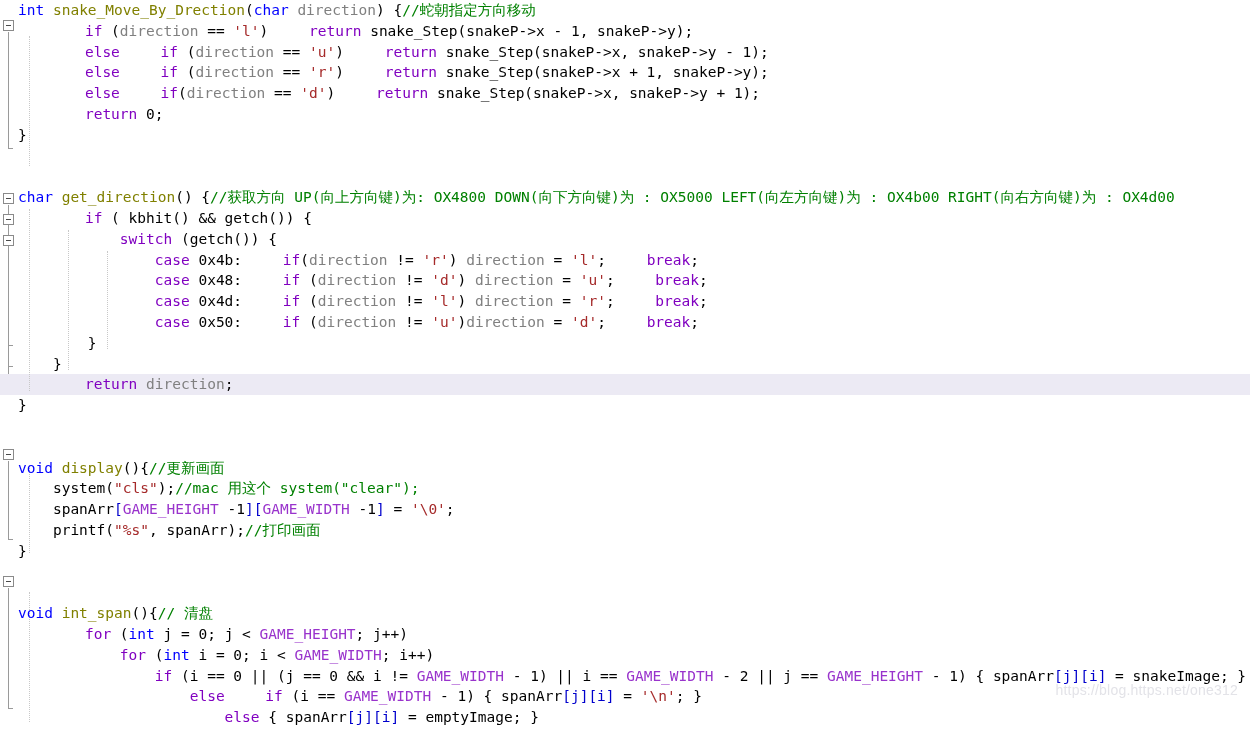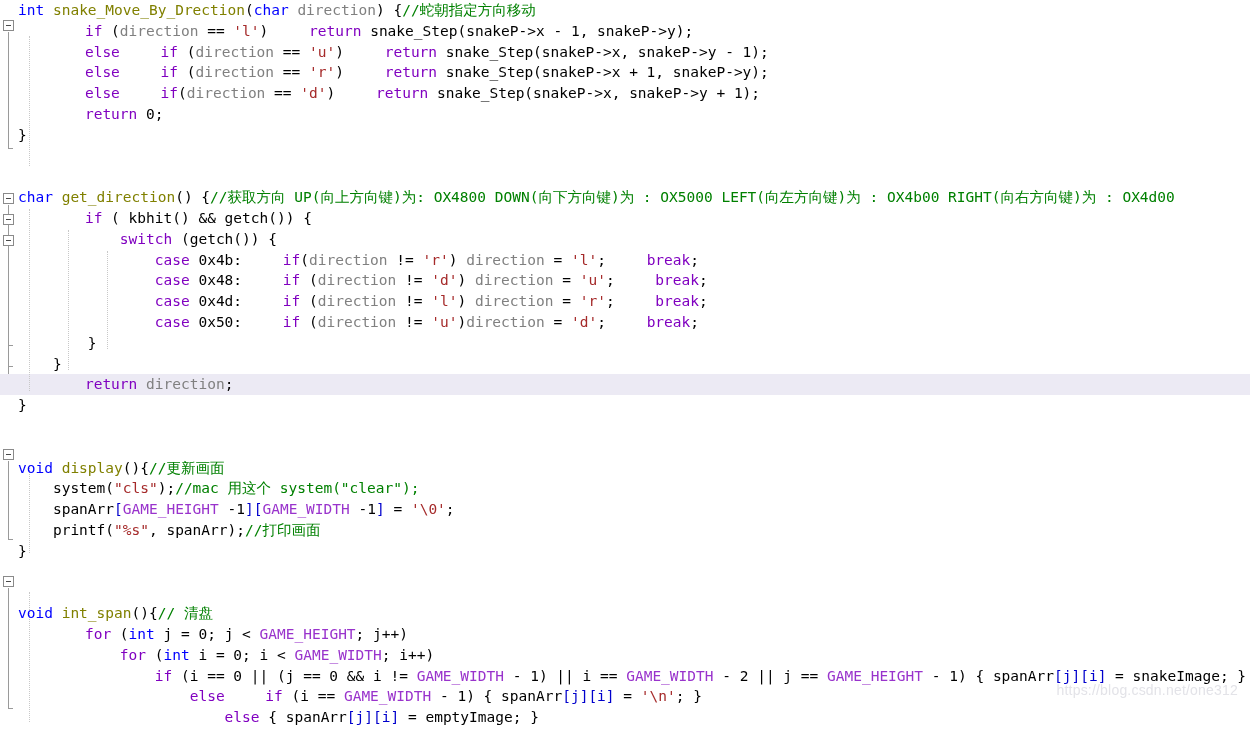--- a/index.html
+++ b/index.html
@@ -83,20 +83,20 @@
       <div class="foldbox" style="top: 449px;"></div>
       <div class="foldline" style="top: 461px; height: 78px;"></div>
       <div class="foldfoot" style="top: 539px;"></div>
       <div class="foldbox" style="top: 576px;"></div>
       <div class="foldline" style="top: 588px; height: 120px;"></div>
       <div class="foldfoot" style="top: 708px;"></div>
     </div>
 
   <div class="code"><div class="ln"><span style="position: relative; z-index: 1;"><span class="type">int</span><span class="pl"> </span><span class="fn">snake_Move_By_Drection</span><span class="pl">(</span><span class="type">char</span><span class="pl"> </span><span class="prm">direction</span><span class="pl">) {</span><span class="cm">//蛇朝指定方向移动</span></span></div><div class="ln"><span style="position: relative; z-index: 1;">    <span class="kw">if</span><span class="pl"> (</span><span class="prm">direction</span><span class="pl"> == </span><span class="chr">'l'</span><span class="pl">) </span><span class="kw">return</span><span class="pl"> snake_Step(snakeP-&gt;x - 1, snakeP-&gt;y);</span></span></div><div class="ln"><span style="position: relative; z-index: 1;">    <span class="kw">else</span><span class="pl"> </span><span class="kw">if</span><span class="pl"> (</span><span class="prm">direction</span><span class="pl"> == </span><span class="chr">'u'</span><span class="pl">) </span><span class="kw">return</span><span class="pl"> snake_Step(snakeP-&gt;x, snakeP-&gt;y - 1);</span></span></div><div class="ln"><span style="position: relative; z-index: 1;">    <span class="kw">else</span><span class="pl"> </span><span class="kw">if</span><span class="pl"> (</span><span class="prm">direction</span><span class="pl"> == </span><span class="chr">'r'</span><span class="pl">) </span><span class="kw">return</span><span class="pl"> snake_Step(snakeP-&gt;x + 1, snakeP-&gt;y);</span></span></div><div class="ln"><span style="position: relative; z-index: 1;">    <span class="kw">else</span><span class="pl"> </span><span class="kw">if</span><span class="pl">(</span><span class="prm">direction</span><span class="pl"> == </span><span class="chr">'d'</span><span class="pl">) </span><span class="kw">return</span><span class="pl"> snake_Step(snakeP-&gt;x, snakeP-&gt;y + 1);</span></span></div><div class="ln"><span style="position: relative; z-index: 1;">    <span class="kw">return</span><span class="pl"> 0;</span></span></div><div class="ln"><span style="position: relative; z-index: 1;"><span class="pl">}</span></span></div><div class="ln blank"><span style="position: relative; z-index: 1;"></span></div><div class="ln blank"><span style="position: relative; z-index: 1;"></span></div><div class="ln"><span style="position: relative; z-index: 1;"><span class="type">char</span><span class="pl"> </span><span class="fn">get_direction</span><span class="pl">() {</span><span class="cm">//获取方向 UP(向上方向键)为: OX4800 DOWN(向下方向键)为 : OX5000 LEFT(向左方向键)为 : OX4b00 RIGHT(向右方向键)为 : OX4d00</span></span></div><div class="ln"><span style="position: relative; z-index: 1;">    <span class="kw">if</span><span class="pl"> ( kbhit() &amp;&amp; getch()) {</span></span></div><div class="ln"><span style="position: relative; z-index: 1;">        <span class="kw">switch</span><span class="pl"> (getch()) {</span></span></div><div class="ln"><span style="position: relative; z-index: 1;">            <span class="kw">case</span><span class="pl"> 0x4b: </span><span class="kw">if</span><span class="pl">(</span><span class="prm">direction</span><span class="pl"> != </span><span class="chr">'r'</span><span class="pl">) </span><span class="prm">direction</span><span class="pl"> = </span><span class="chr">'l'</span><span class="pl">; </span><span class="kw">break</span><span class="pl">;</span></span></div><div class="ln"><span style="position: relative; z-index: 1;">            <span class="kw">case</span><span class="pl"> 0x48: </span><span class="kw">if</span><span class="pl"> (</span><span class="prm">direction</span><span class="pl"> != </span><span class="chr">'d'</span><span class="pl">) </span><span class="prm">direction</span><span class="pl"> = </span><span class="chr">'u'</span><span class="pl">; </span><span class="kw">break</span><span class="pl">;</span></span></div><div class="ln"><span style="position: relative; z-index: 1;">            <span class="kw">case</span><span class="pl"> 0x4d: </span><span class="kw">if</span><span class="pl"> (</span><span class="prm">direction</span><span class="pl"> != </span><span class="chr">'l'</span><span class="pl">) </span><span class="prm">direction</span><span class="pl"> = </span><span class="chr">'r'</span><span class="pl">; </span><span class="kw">break</span><span class="pl">;</span></span></div><div class="ln"><span style="position: relative; z-index: 1;">            <span class="kw">case</span><span class="pl"> 0x50: </span><span class="kw">if</span><span class="pl"> (</span><span class="prm">direction</span><span class="pl"> != </span><span class="chr">'u'</span><span class="pl">)</span><span class="prm">direction</span><span class="pl"> = </span><span class="chr">'d'</span><span class="pl">; </span><span class="kw">break</span><span class="pl">;</span></span></div><div class="ln"><span style="position: relative; z-index: 1;">        <span class="pl">}</span></span></div><div class="ln"><span style="position: relative; z-index: 1;">    <span class="pl">}</span></span></div><div class="ln cur"><div class="cur-strip" style="left: -18px;"></div><span style="position: relative; z-index: 1;">    <span class="kw">return</span><span class="pl"> </span><span class="prm">direction</span><span class="pl">;</span></span></div><div class="ln"><span style="position: relative; z-index: 1;"><span class="pl">}</span></span></div><div class="ln blank"><span style="position: relative; z-index: 1;"></span></div><div class="ln blank"><span style="position: relative; z-index: 1;"></span></div><div class="ln"><span style="position: relative; z-index: 1;"><span class="type">void</span><span class="pl"> </span><span class="fn">display</span><span class="pl">(){</span><span class="cm">//更新画面</span></span></div><div class="ln"><span style="position: relative; z-index: 1;">    <span class="pl">system(</span><span class="str">"cls"</span><span class="pl">);</span><span class="cm">//mac 用这个 system("clear");</span></span></div><div class="ln"><span style="position: relative; z-index: 1;">    <span class="pl">spanArr</span><span class="br">[</span><span class="macro">GAME_HEIGHT</span><span class="pl"> -1</span><span class="br">][</span><span class="macro">GAME_WIDTH</span><span class="pl"> -1</span><span class="br">]</span><span class="pl"> = </span><span class="chr">'\0'</span><span class="pl">;</span></span></div><div class="ln"><span style="position: relative; z-index: 1;">    <span class="pl">printf(</span><span class="str">"%s"</span><span class="pl">, spanArr);</span><span class="cm">//打印画面</span></span></div><div class="ln"><span style="position: relative; z-index: 1;"><span class="pl">}</span></span></div><div class="ln blank"><span style="position: relative; z-index: 1;"></span></div><div class="ln blank"><span style="position: relative; z-index: 1;"></span></div><div class="ln"><span style="position: relative; z-index: 1;"><span class="type">void</span><span class="pl"> </span><span class="fn">int_span</span><span class="pl">(){</span><span class="cm">// 清盘</span></span></div><div class="ln"><span style="position: relative; z-index: 1;">    <span class="kw">for</span><span class="pl"> (</span><span class="type">int</span><span class="pl"> j = 0; j &lt; </span><span class="macro">GAME_HEIGHT</span><span class="pl">; j++)</span></span></div><div class="ln"><span style="position: relative; z-index: 1;">        <span class="kw">for</span><span class="pl"> (</span><span class="type">int</span><span class="pl"> i = 0; i &lt; </span><span class="macro">GAME_WIDTH</span><span class="pl">; i++)</span></span></div><div class="ln"><span style="position: relative; z-index: 1;">            <span class="kw">if</span><span class="pl"> (i == 0 || (j == 0 &amp;&amp; i != </span><span class="macro">GAME_WIDTH</span><span class="pl"> - 1) || i == </span><span class="macro">GAME_WIDTH</span><span class="pl"> - 2 || j == </span><span class="macro">GAME_HEIGHT</span><span class="pl"> - 1) { spanArr</span><span class="br">[j][i]</span><span class="pl"> = snakeImage; }</span></span></div><div class="ln"><span style="position: relative; z-index: 1;">                <span class="kw">else</span><span class="pl"> </span><span class="kw">if</span><span class="pl"> (i == </span><span class="macro">GAME_WIDTH</span><span class="pl"> - 1) { spanArr</span><span class="br">[j][i]</span><span class="pl"> = </span><span class="chr">'\n'</span><span class="pl">; }</span></span></div><div class="ln"><span style="position: relative; z-index: 1;">                    <span class="kw">else</span><span class="pl"> { spanArr</span><span class="br">[j][i]</span><span class="pl"> = emptyImage; }</span></span></div><div class="ln"><span style="position: relative; z-index: 1;"><span class="pl">}</span></span></div></div>
 
-  <div class="watermark">https://blog.csdn.net/one312</div>
+  <div class="watermark">https://blog.https.net/one312</div>
 <div class="iguide" style="left: 29px; top: 36px; height: 130px;"></div>
     <div class="iguide" style="left: 29px; top: 209px; height: 182px;"></div>
     <div class="iguide" style="left: 68px; top: 230px; height: 140px;"></div>
     <div class="iguide" style="left: 107px; top: 251px; height: 98px;"></div>
     <div class="iguide" style="left: 29px; top: 465px; height: 88px;"></div>
     <div class="iguide" style="left: 29px; top: 592px; height: 130px;"></div>
   </div>
 
 </body></html>

